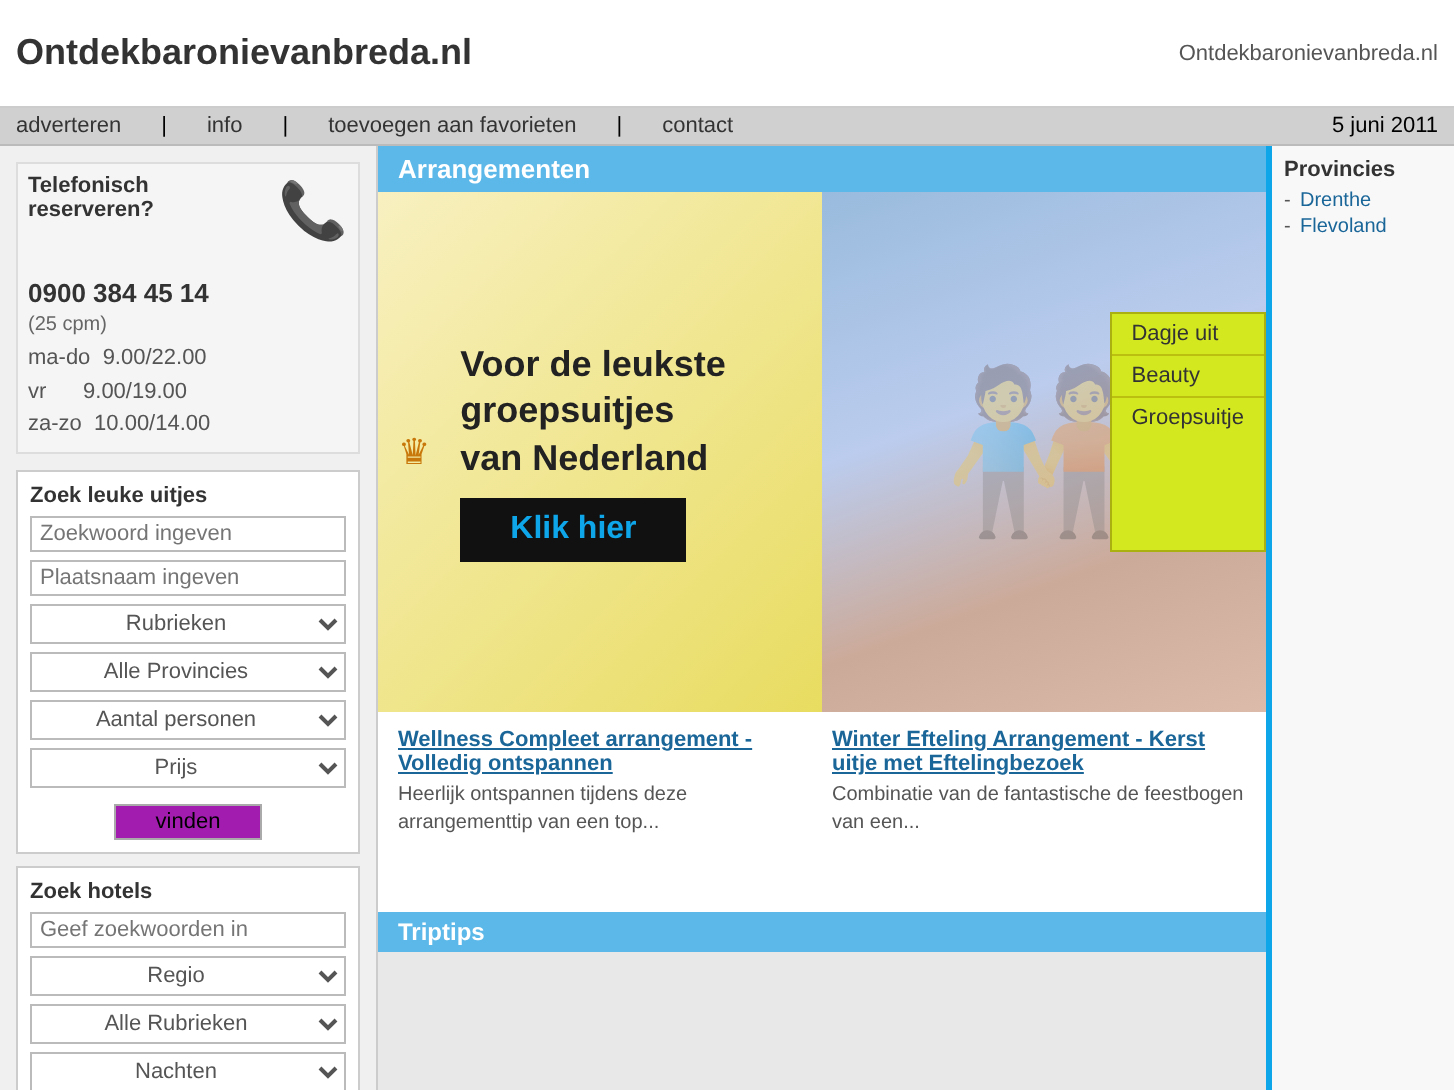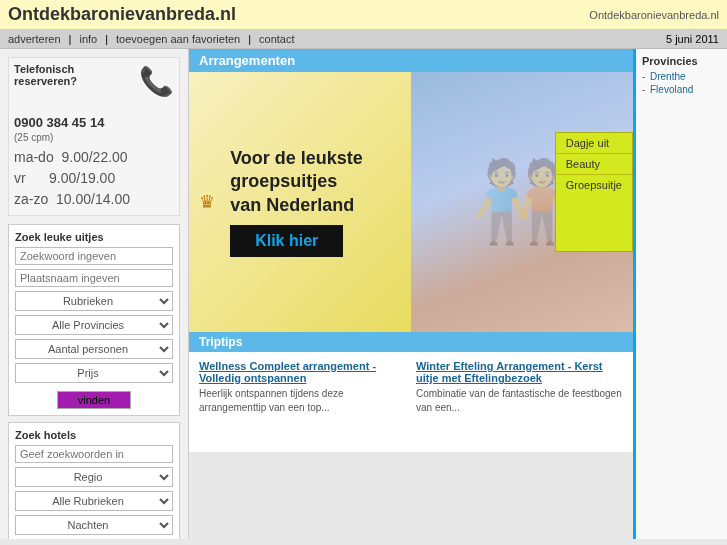--- a/index.html
+++ b/index.html
@@ -1,39 +1,39 @@
 <!DOCTYPE html>
 <html><head>
   <meta charset="utf-8">
   <style>
     * { margin: 0; padding: 0; box-sizing: border-box; }
     body { font-family: Arial, sans-serif; font-size: 12px; background: #e8e8e8; width: 727px; height: 545px; overflow: hidden; }
 
     
-    #header { background: #fef9c3; border-bottom: 1px solid #ccc; padding: 4px 8px; display: flex; justify-content: space-between; align-items: center; }
+    #header { background: #ffffff; border-bottom: 1px solid #ccc; padding: 16px 8px; display: flex; justify-content: space-between; align-items: center; }
     #site-title { font-size: 18px; font-weight: bold; color: #333; }
     #header-right { font-size: 11px; color: #555; }
 
     
-    #nav-bar { background: #d0d0d0; border-bottom: 1px solid #bbb; padding: 3px 8px; display: flex; gap: 8px; font-size: 11px; }
+    #nav-bar { background: #d0d0d0; border-bottom: 1px solid #bbb; padding: 3px 8px; display: flex; gap: 20px; font-size: 11px; }
     #nav-bar a { color: #333; text-decoration: none; }
 
     
     #main { display: flex; height: calc(545px - 55px); }
 
     
     #sidebar { width: 189px; background: #f0f0f0; border-right: 1px solid #ccc; padding: 8px; overflow: hidden; flex-shrink: 0; }
 
     .sidebar-section { margin-bottom: 10px; }
     .sidebar-heading { font-weight: bold; font-size: 11px; color: #333; margin-bottom: 4px; }
 
     .phone-box { background: #f5f5f5; border: 1px solid #ddd; padding: 5px; margin-bottom: 8px; display: flex; gap: 6px; align-items: flex-start; }
     .phone-number { font-size: 13px; font-weight: bold; color: #333; margin-top: 28px; }
     .phone-cpm { font-size: 10px; color: #666; }
-    .phone-hours { font-size: 14px; color: #555; line-height: 1.5; margin-top: 3px; }
+    .phone-hours { font-size: 11px; color: #555; line-height: 1.5; margin-top: 3px; }
     .phone-icon { font-size: 28px; color: #999; margin-top: 2px; }
 
     .search-box { background: #fff; border: 1px solid #ccc; padding: 6px; margin-bottom: 6px; }
     .search-box input[type="text"] { width: 100%; border: 1px solid #bbb; padding: 2px 4px; font-size: 11px; color: #999; margin-bottom: 4px; }
     .search-box select { width: 100%; border: 1px solid #bbb; padding: 2px 2px; font-size: 11px; margin-bottom: 4px; color: #555; background: #fff; text-align: center; }
     .search-box button { display: block; margin: 4px auto 0; background: #a21caf; border: 1px solid #aaa; padding: 2px 20px; font-size: 11px; cursor: pointer; }
 
     
     #content { flex: 1; overflow: hidden; position: relative; }
 
@@ -186,32 +186,32 @@
           </div>
         </div>
 
         <div id="float-menu" style="position:absolute; right:0; bottom:80px; background:#d4e820; border:1px solid #aab010; z-index:10;">
           <div class="float-item">Dagje uit</div>
           <div class="float-item">Beauty</div>
           <div class="float-item">Groepsuitje</div>
         </div>
       </div>
 
-      <div id="triptips-bar">
-        <span>Triptips</span>
-      </div>
       <div id="triptips-content">
         <div class="triptip-item">
           <div class="triptip-title">Wellness Compleet arrangement - Volledig ontspannen</div>
           <div class="triptip-desc">Heerlijk ontspannen tijdens deze arrangementtip van een top...</div>
         </div>
         <div class="triptip-item">
           <div class="triptip-title">Winter Efteling Arrangement - Kerst uitje met Eftelingbezoek</div>
           <div class="triptip-desc">Combinatie van de fantastische de feestbogen van een...</div>
         </div>
+      </div>
+      <div id="triptips-bar">
+        <span>Triptips</span>
       </div>
 
     </div>
   </div>
 
   <div id="right-sidebar">
     <div class="right-heading">Provincies</div>
     <div class="right-item">Drenthe</div>
     <div class="right-item">Flevoland</div>
   </div>

